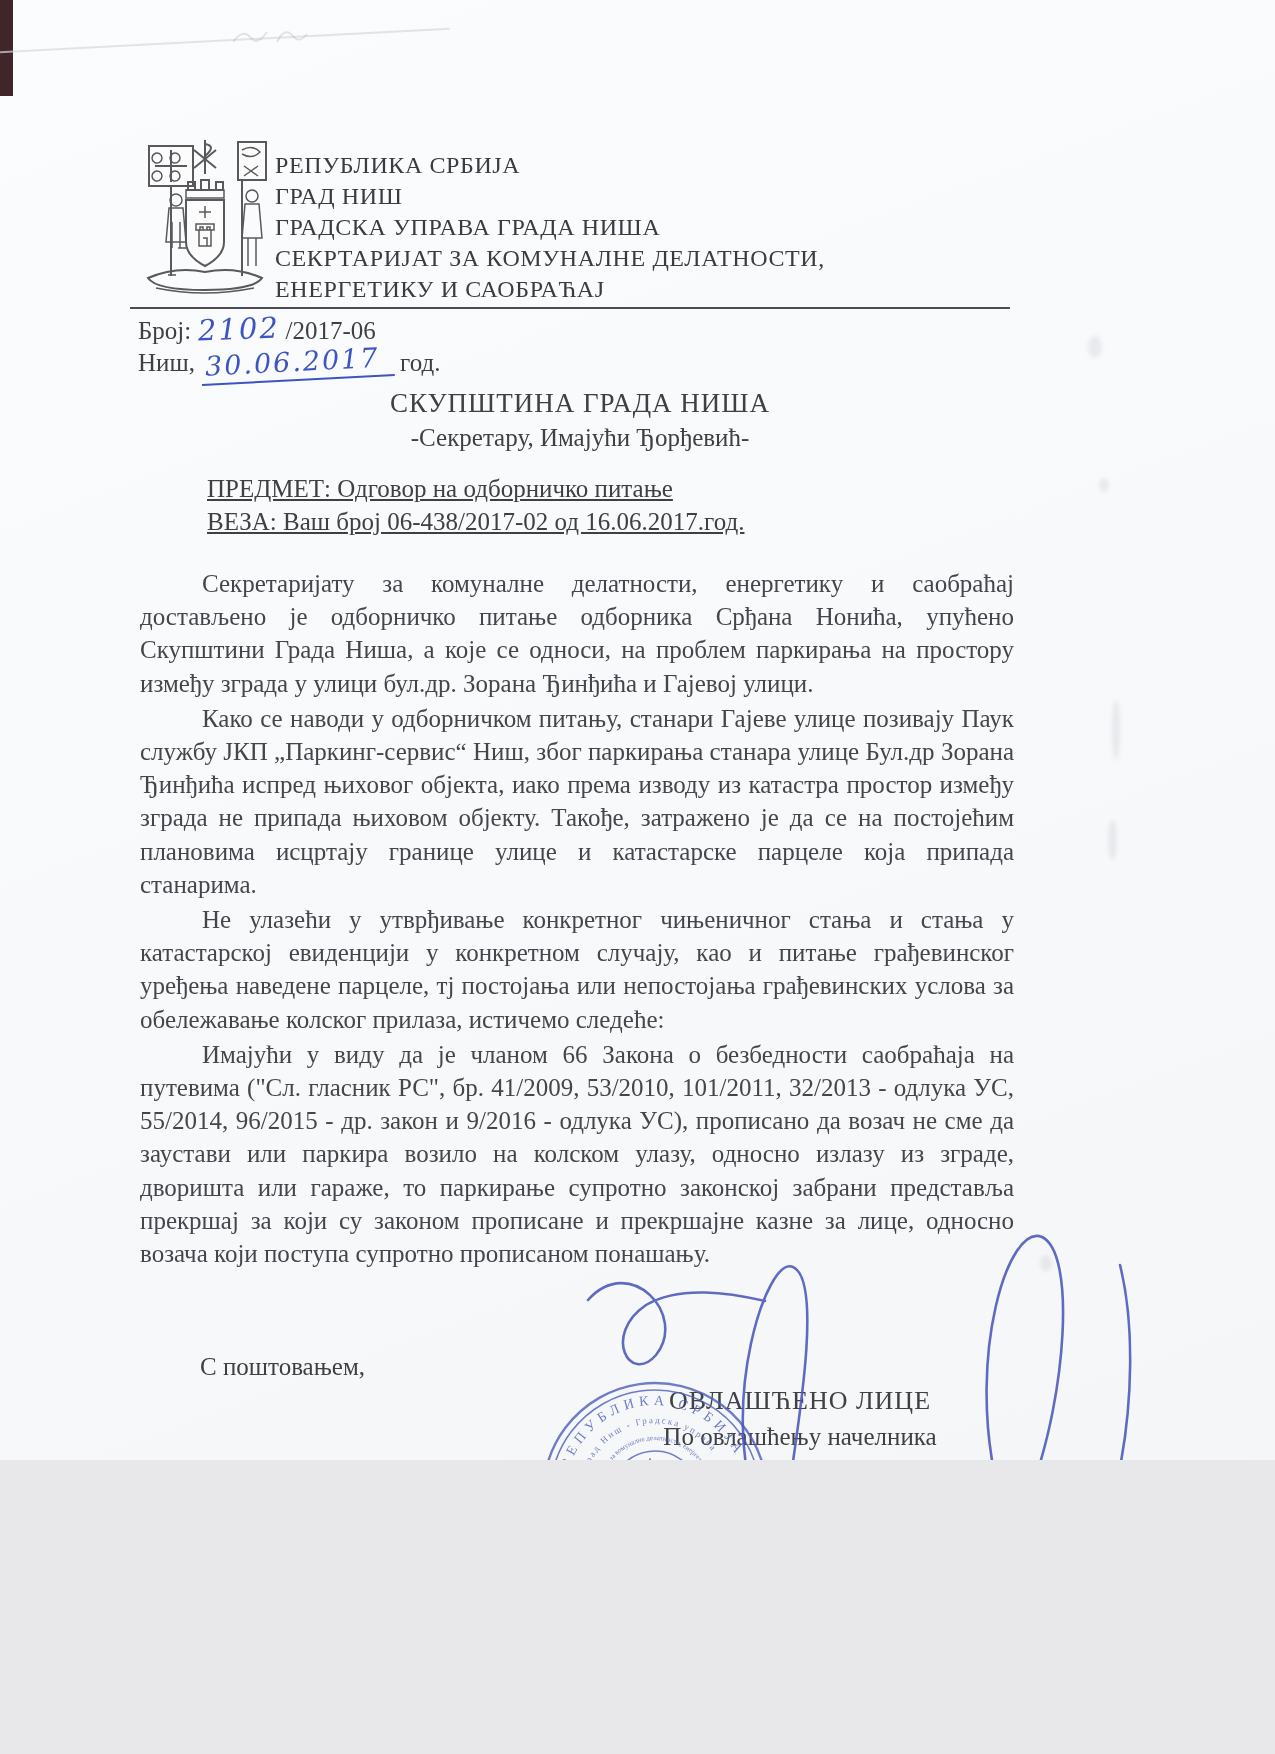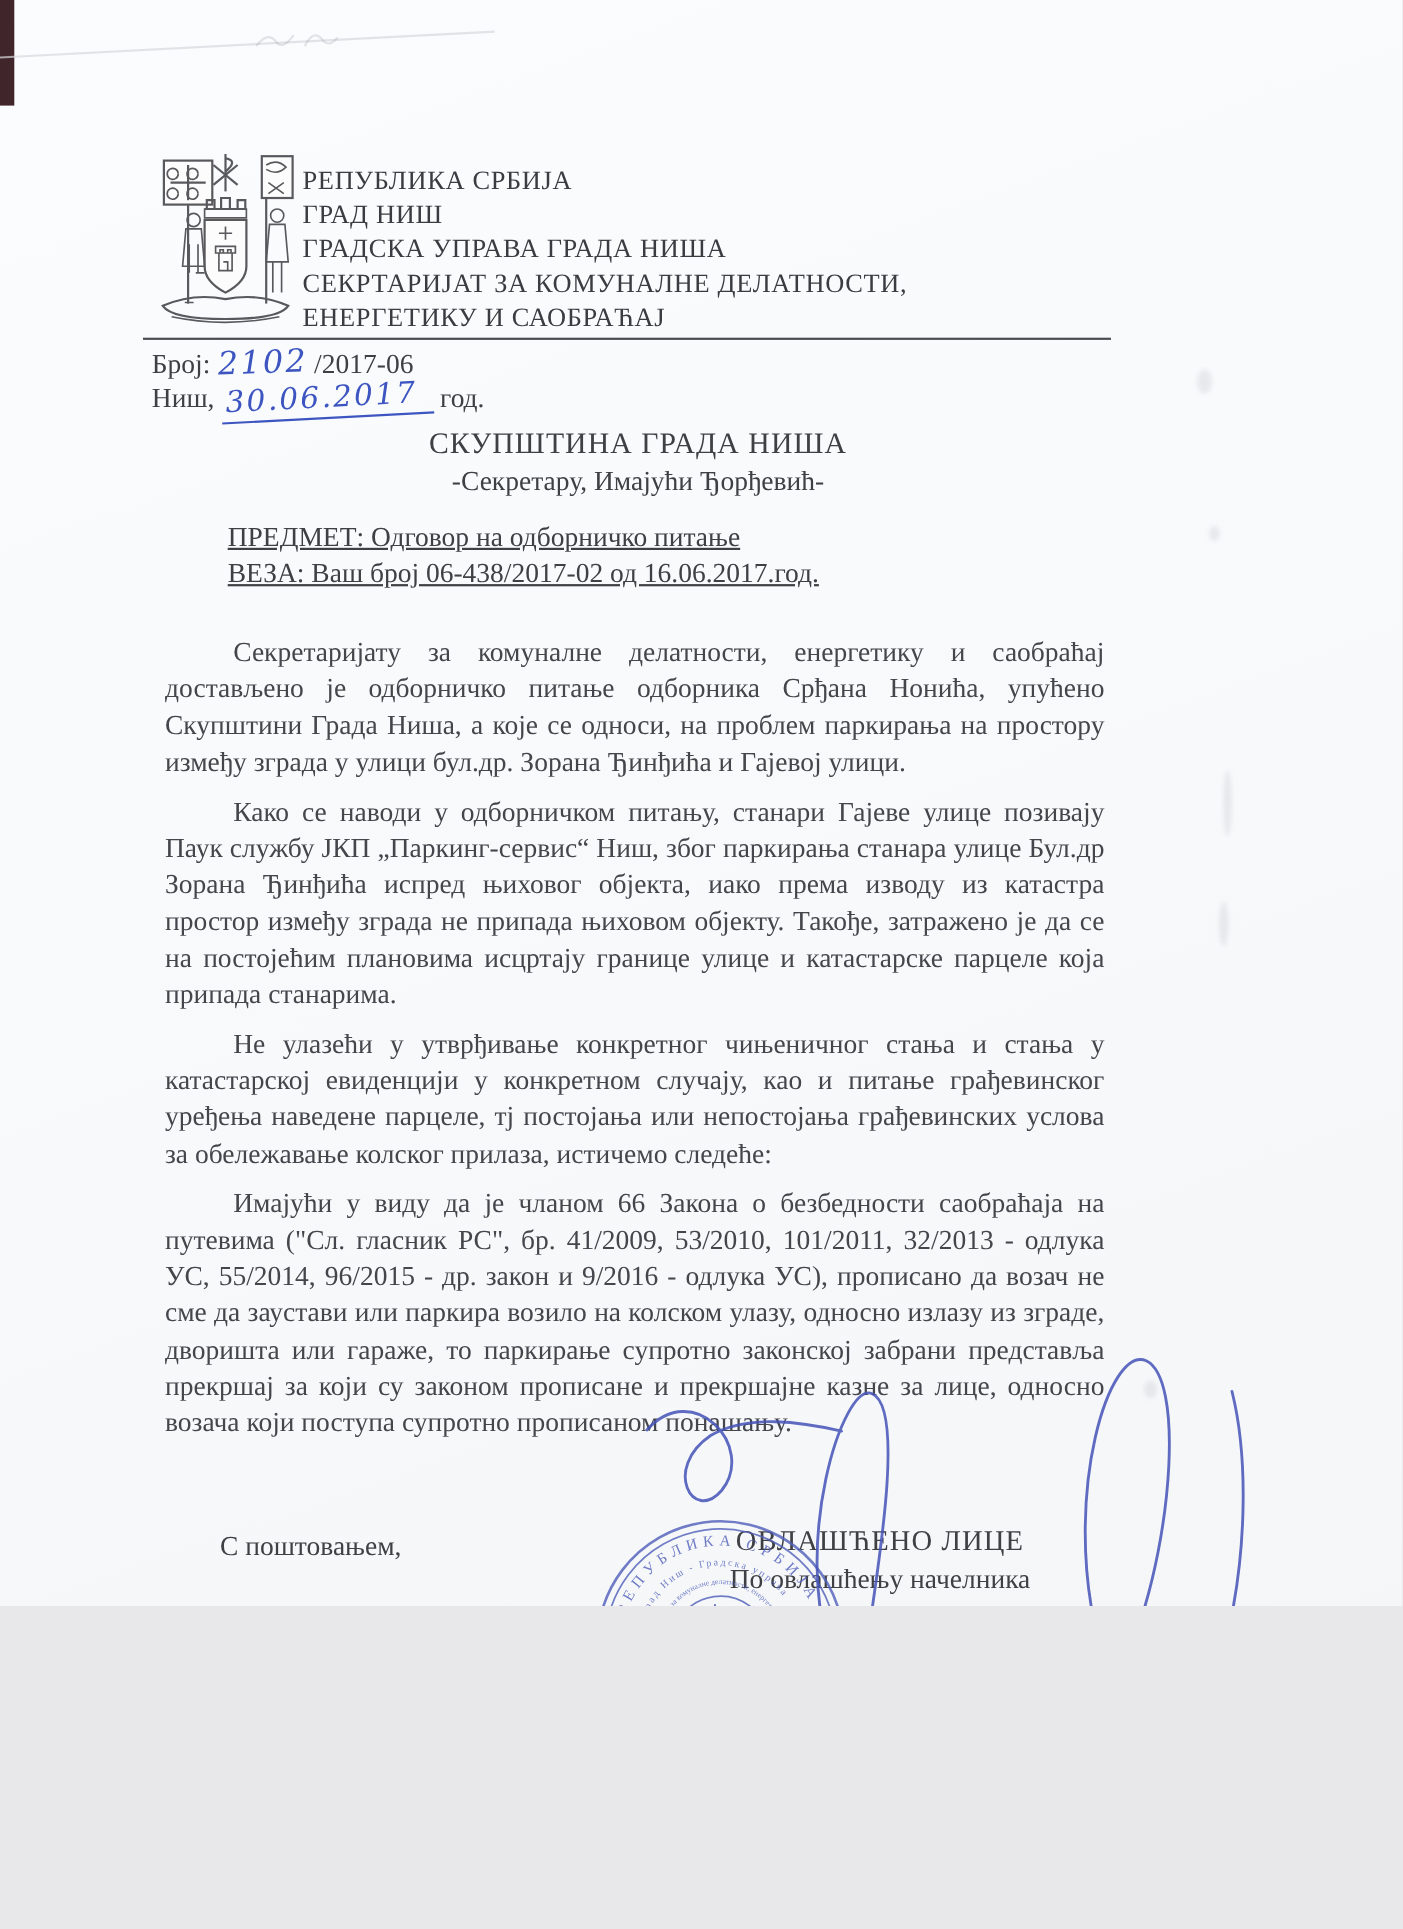--- a/index.html
+++ b/index.html
@@ -19,22 +19,22 @@
   .meta-number{top:312px;}
   .meta-date{top:346px;}
   .hand{font-style:italic;color:#3d55c0;font-family:"DejaVu Serif", serif;}
   .hand-number{font-size:29px;display:inline-block;transform:rotate(-2deg);letter-spacing:2px;}
   .hand-date{font-size:27px;display:inline-block;transform:rotate(-3deg);letter-spacing:2px;border-bottom:2px solid #3d55c0;padding:0 14px 2px 4px;}
   .recipient{position:absolute;left:330px;top:388px;width:500px;text-align:center;}
   .recipient .r1{font-size:27px;letter-spacing:1px;}
   .recipient .r2{font-size:25px;margin-top:5px;}
   .subject{position:absolute;left:207px;top:472px;font-size:25px;line-height:33px;text-decoration:underline;}
   .body-text{position:absolute;left:138px;top:565px;width:878px;font-size:25px;line-height:33.2px;text-align:justify;color:#45464b;}
-  .body-text p{margin:12px;text-indent:62px;}
-  .closing{position:absolute;left:200px;top:1353px;font-size:25px;margin-top:40px;}
+  .body-text p{margin:2px;text-indent:62px;}
+  .closing{position:absolute;left:200px;top:1353px;font-size:25px;}
   .sigblock{position:absolute;left:560px;top:1386px;width:480px;text-align:center;font-size:25px;color:#3f4044;}
   .sigblock .t1{font-size:26px;letter-spacing:1px;}
   .sigblock .l{margin-top:7px;}
   .sigline{margin:46px auto 0 auto;width:330px;height:2px;background:#55565c;}
   .signame{margin-top:22px;font-size:27px;letter-spacing:.5px;}
   .stamp{position:absolute;left:520px;top:1360px;opacity:.8;transform:rotate(-8deg);}
   .pen{position:absolute;left:560px;top:1205px;opacity:.85;}
 </style>
 </head>
 <body>

